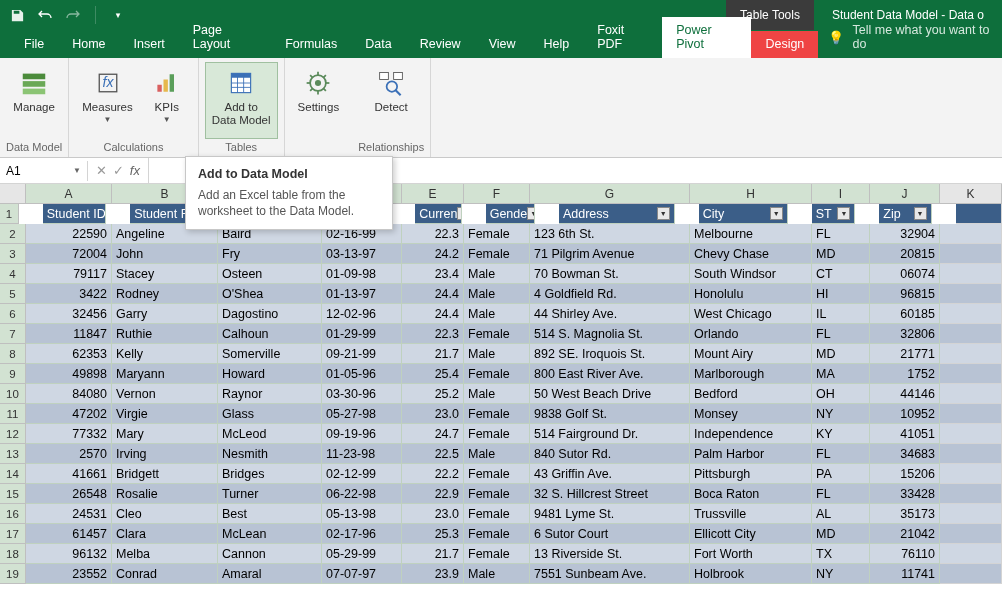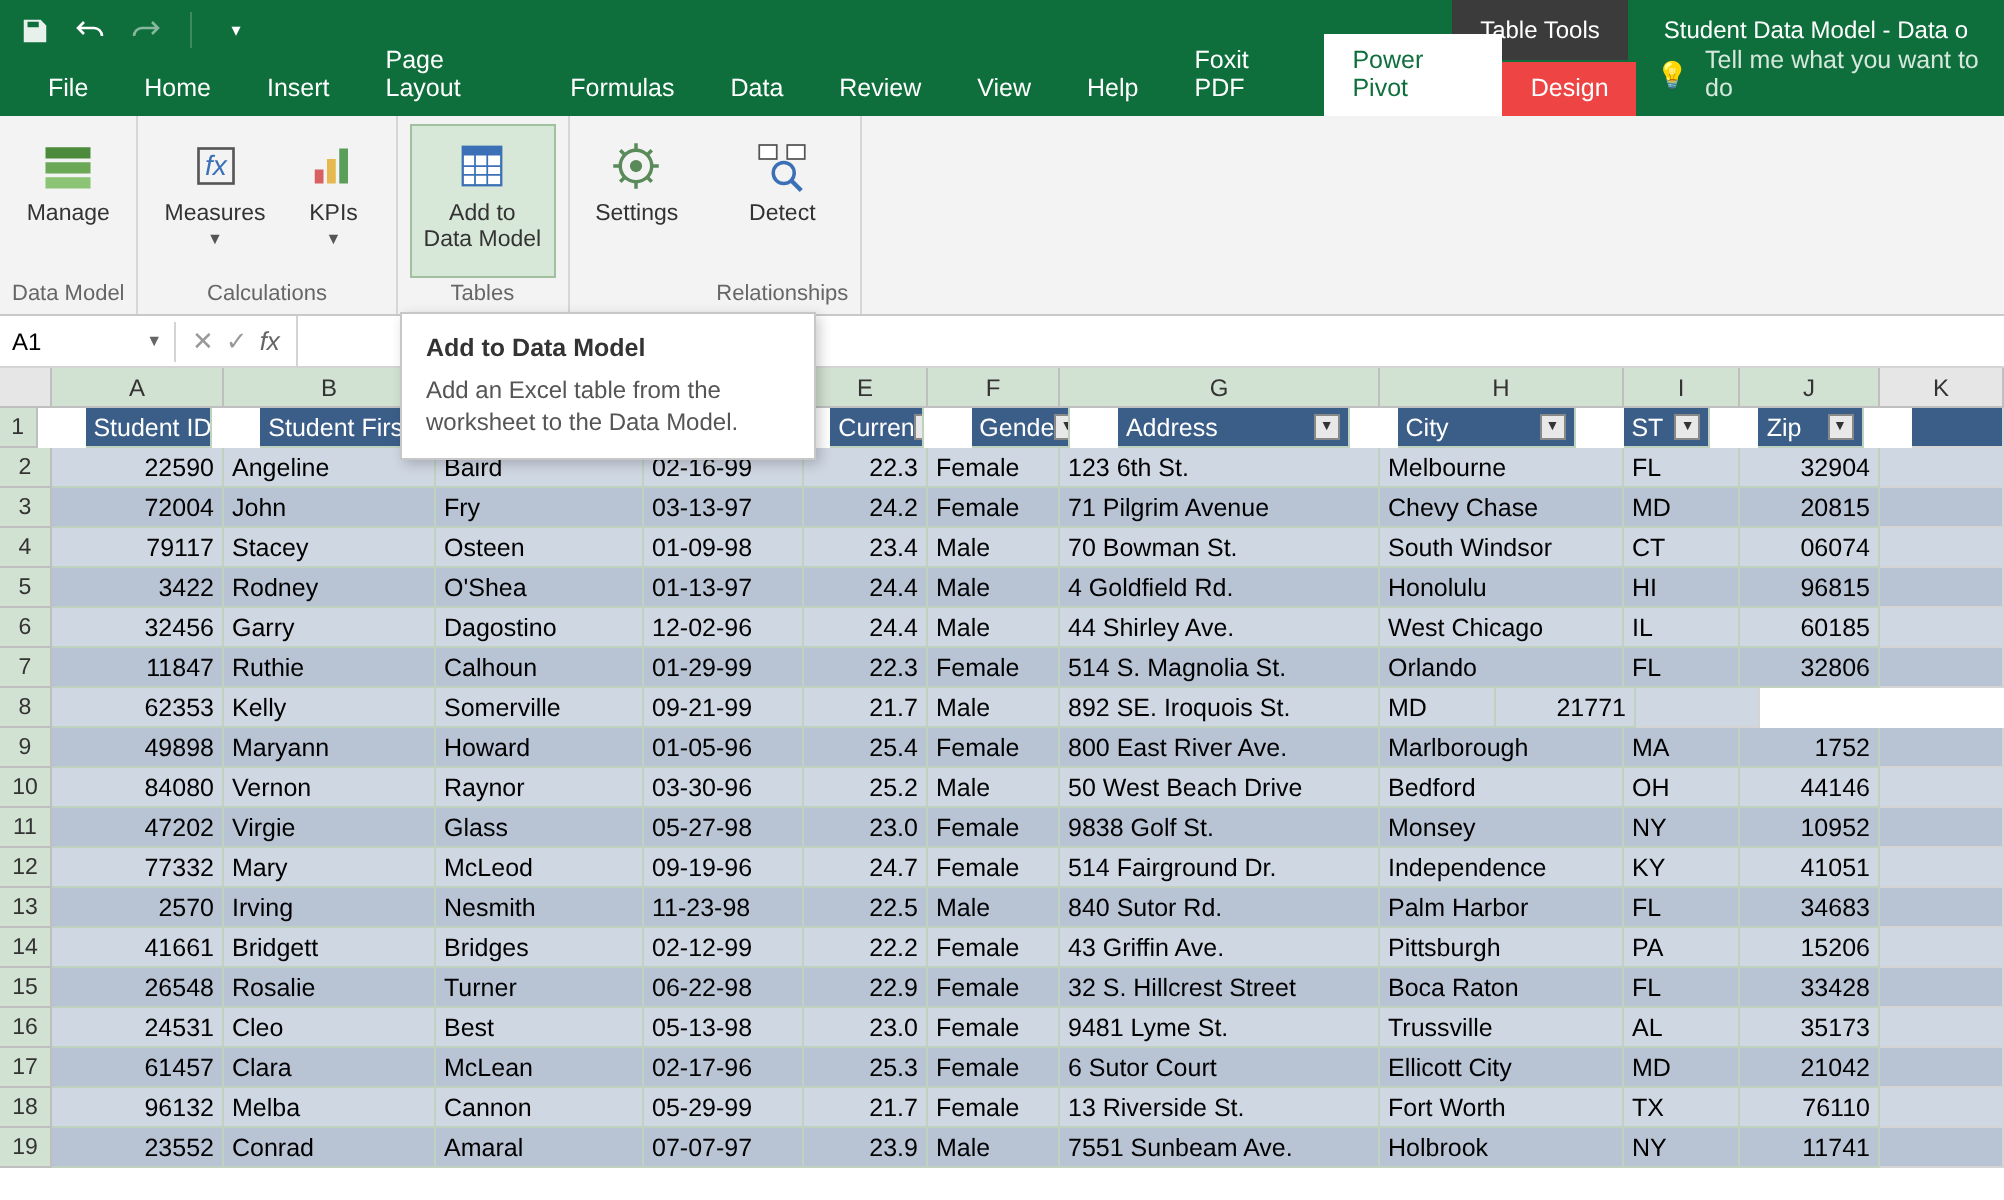--- a/index.html
+++ b/index.html
@@ -27,21 +27,21 @@
 .rgroup { border-right: 1px solid #d6d6d6; display: flex; flex-direction: column; align-items: center; padding: 4px 6px 1px; }
 .rgroup .btns { display: flex; gap: 2px; flex: 1; }
 .rgroup .grp-label { font-size: 11px; color: #666; padding: 2px 0 3px; text-align: center; }
 .rbtn { display: flex; flex-direction: column; align-items: center; justify-content: flex-start; padding: 4px 6px; cursor: pointer; border: 1px solid transparent; min-width: 50px; }
 .rbtn.active { background: #d8e8d8; border-color: #a0c0a0; }
 .rbtn .ricon { width: 32px; height: 32px; display: flex; align-items: center; justify-content: center; margin-bottom: 2px; }
 .rbtn .rlabel { font-size: 11.5px; color: #333; text-align: center; line-height: 1.15; }
 .rbtn .caret { font-size: 8px; color: #555; margin-top: 1px; }
 
 
-.tooltip { position: absolute; left: 200px; top: 156px; width: 208px; background: #fff; border: 1px solid #c7c7c7; box-shadow: 2px 2px 6px rgba(0,0,0,0.2); padding: 10px 12px; z-index: 100; }
+.tooltip { position: absolute; left: 185px; top: 156px; width: 208px; background: #fff; border: 1px solid #c7c7c7; box-shadow: 2px 2px 6px rgba(0,0,0,0.2); padding: 10px 12px; z-index: 100; }
 .tooltip .tt-title { font-size: 12.5px; font-weight: 600; color: #333; margin-bottom: 6px; }
 .tooltip .tt-body { font-size: 12px; color: #555; line-height: 1.35; }
 
 
 .fxbar { display: flex; align-items: center; height: 26px; border-bottom: 1px solid #d4d4d4; background: #fff; }
 .namebox { width: 88px; border-right: 1px solid #d4d4d4; padding: 3px 6px; font-size: 12px; display: flex; align-items: center; justify-content: space-between; }
 .namebox .dd { font-size: 8px; color: #666; }
 .fxbtns { display: flex; align-items: center; gap: 6px; padding: 0 8px; border-right: 1px solid #d4d4d4; height: 100%; }
 .fxbtns span { font-size: 13px; color: #999; cursor: pointer; }
 .fxinput { flex: 1; }
@@ -395,20 +395,21 @@
       </div>
       <div class="datarow teven">
         <div class="rowhdr sel">8</div>
         <div class="cell cA num">62353</div>
         <div class="cell cB">Kelly</div>
         <div class="cell cC">Somerville</div>
         <div class="cell cD">09-21-99</div>
         <div class="cell cE num">21.7</div>
         <div class="cell cF">Male</div>
         <div class="cell cG">892 SE. Iroquois St.</div>
+        <div class="cell cH">Mount Airy</div>
         <div class="cell cI">MD</div>
         <div class="cell cJ num">21771</div>
         <div class="cell plain cK"></div>
       </div>
       <div class="datarow todd">
         <div class="rowhdr sel">9</div>
         <div class="cell cA num">49898</div>
         <div class="cell cB">Maryann</div>
         <div class="cell cC">Howard</div>
         <div class="cell cD">01-05-96</div>

